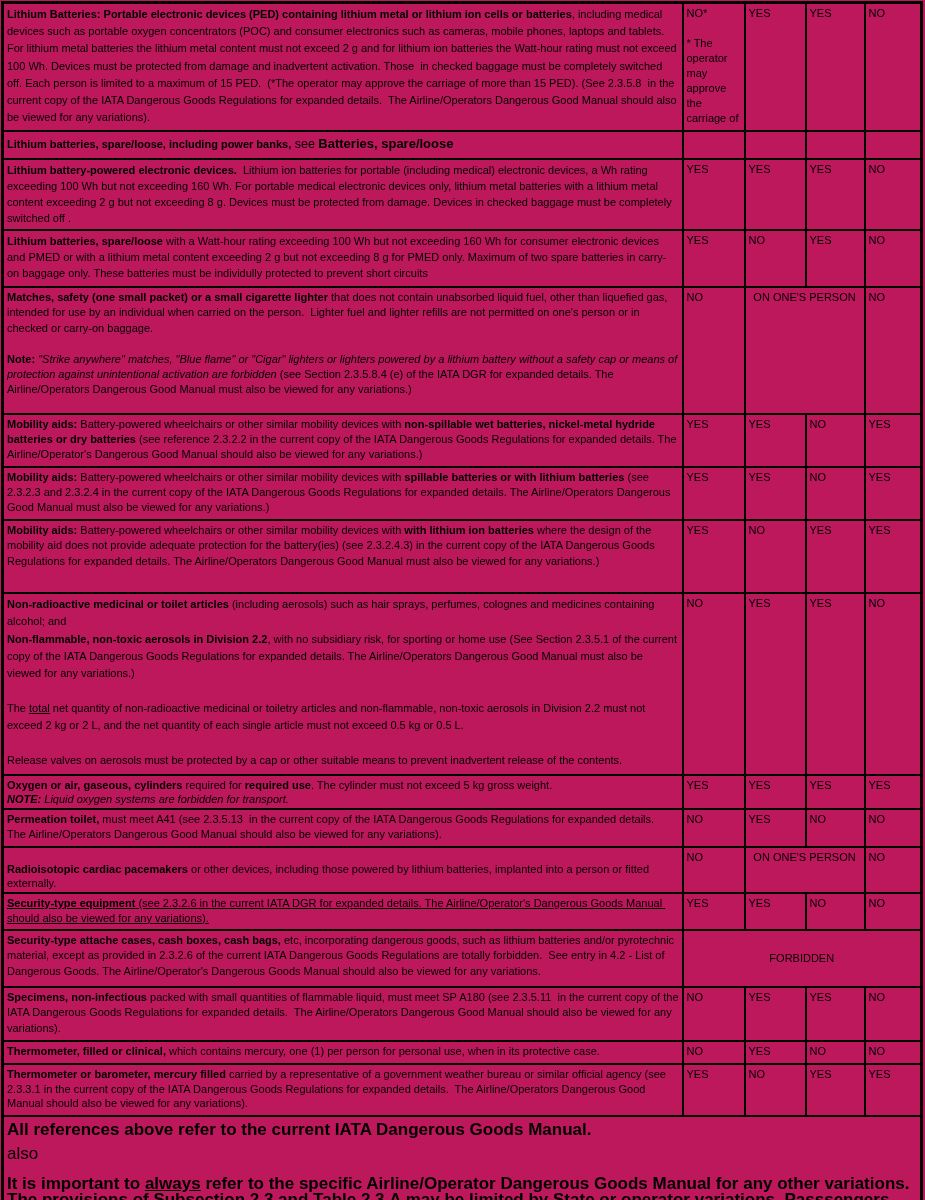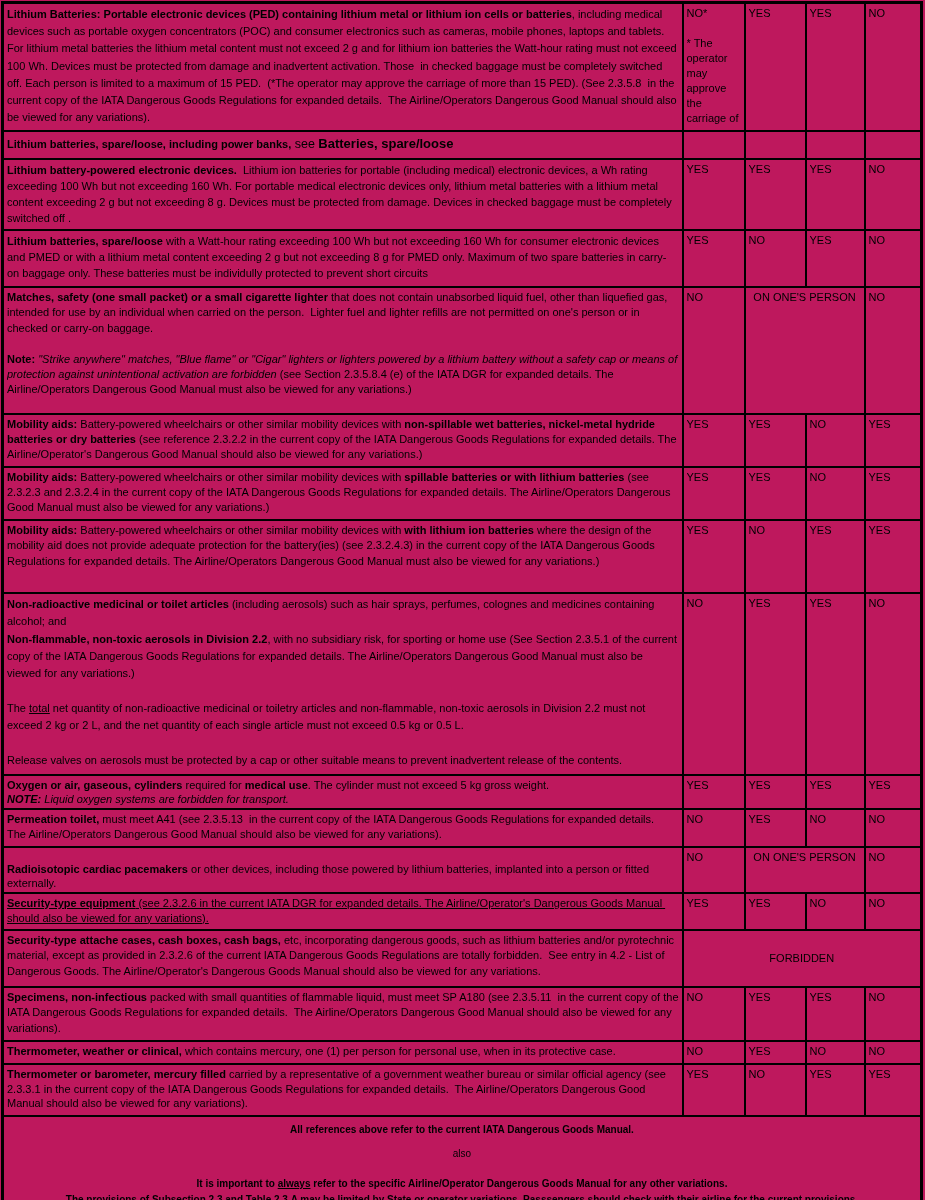--- a/index.html
+++ b/index.html
@@ -40,22 +40,21 @@
   .u { text-decoration: underline; }
   td.val .clip { line-height: 15px; }
   .center { text-align: center; }
   .vmid {
     display: flex;
     align-items: center;
     justify-content: center;
   }
   td.footer-cell { padding: 2px 6px; }
   .footer-line {
-    text-align: center;
-    font-size: 10px;
+    font-size: 17px;
     line-height: 14px;
     white-space: pre-wrap;
   }
 </style>
 </head>
 <body>
 
 <div class="page">
   <table class="dg">
     <colgroup>
@@ -220,21 +219,21 @@
           </td>
           <td class="val">
             <div class="clip txt" style="height: 176px;"><span>YES</span></div>
           </td>
           <td class="val">
             <div class="clip txt" style="height: 176px;"><span>NO</span></div>
           </td>
         </tr>
         <tr>
           <td class="desc-cell">
-            <div class="clip txt" style="height: 28px; line-height: 14px;"><span class="b">Oxygen or air, gaseous, cylinders</span><span> required for </span><span class="b">medical use</span><span>. The cylinder must not exceed 5 kg gross weight.
+            <div class="clip txt" style="height: 28px; line-height: 14px;"><span class="b">Oxygen or air, gaseous, cylinders</span><span> required for </span><span class="b">required use</span><span>. The cylinder must not exceed 5 kg gross weight.
 </span><span class="b i">NOTE:</span><span class="i"> Liquid oxygen systems are forbidden for transport.</span></div>
           </td>
           <td class="val">
             <div class="clip txt" style="height: 28px;"><span>YES</span></div>
           </td>
           <td class="val">
             <div class="clip txt" style="height: 28px;"><span>YES</span></div>
           </td>
           <td class="val">
             <div class="clip txt" style="height: 28px;"><span>YES</span></div>
@@ -311,21 +310,21 @@
           </td>
           <td class="val">
             <div class="clip txt" style="height: 48px;"><span>YES</span></div>
           </td>
           <td class="val">
             <div class="clip txt" style="height: 48px;"><span>NO</span></div>
           </td>
         </tr>
         <tr>
           <td class="desc-cell">
-            <div class="clip txt" style="height: 17px; line-height: 14px;"><span class="b">Thermometer, weather or clinical,</span><span> which contains mercury, one (1) per person for personal use, when in its protective case.</span></div>
+            <div class="clip txt" style="height: 17px; line-height: 14px;"><span class="b">Thermometer, filled or clinical,</span><span> which contains mercury, one (1) per person for personal use, when in its protective case.</span></div>
           </td>
           <td class="val">
             <div class="clip txt" style="height: 17px;"><span>NO</span></div>
           </td>
           <td class="val">
             <div class="clip txt" style="height: 17px;"><span>YES</span></div>
           </td>
           <td class="val">
             <div class="clip txt" style="height: 17px;"><span>NO</span></div>
           </td>

